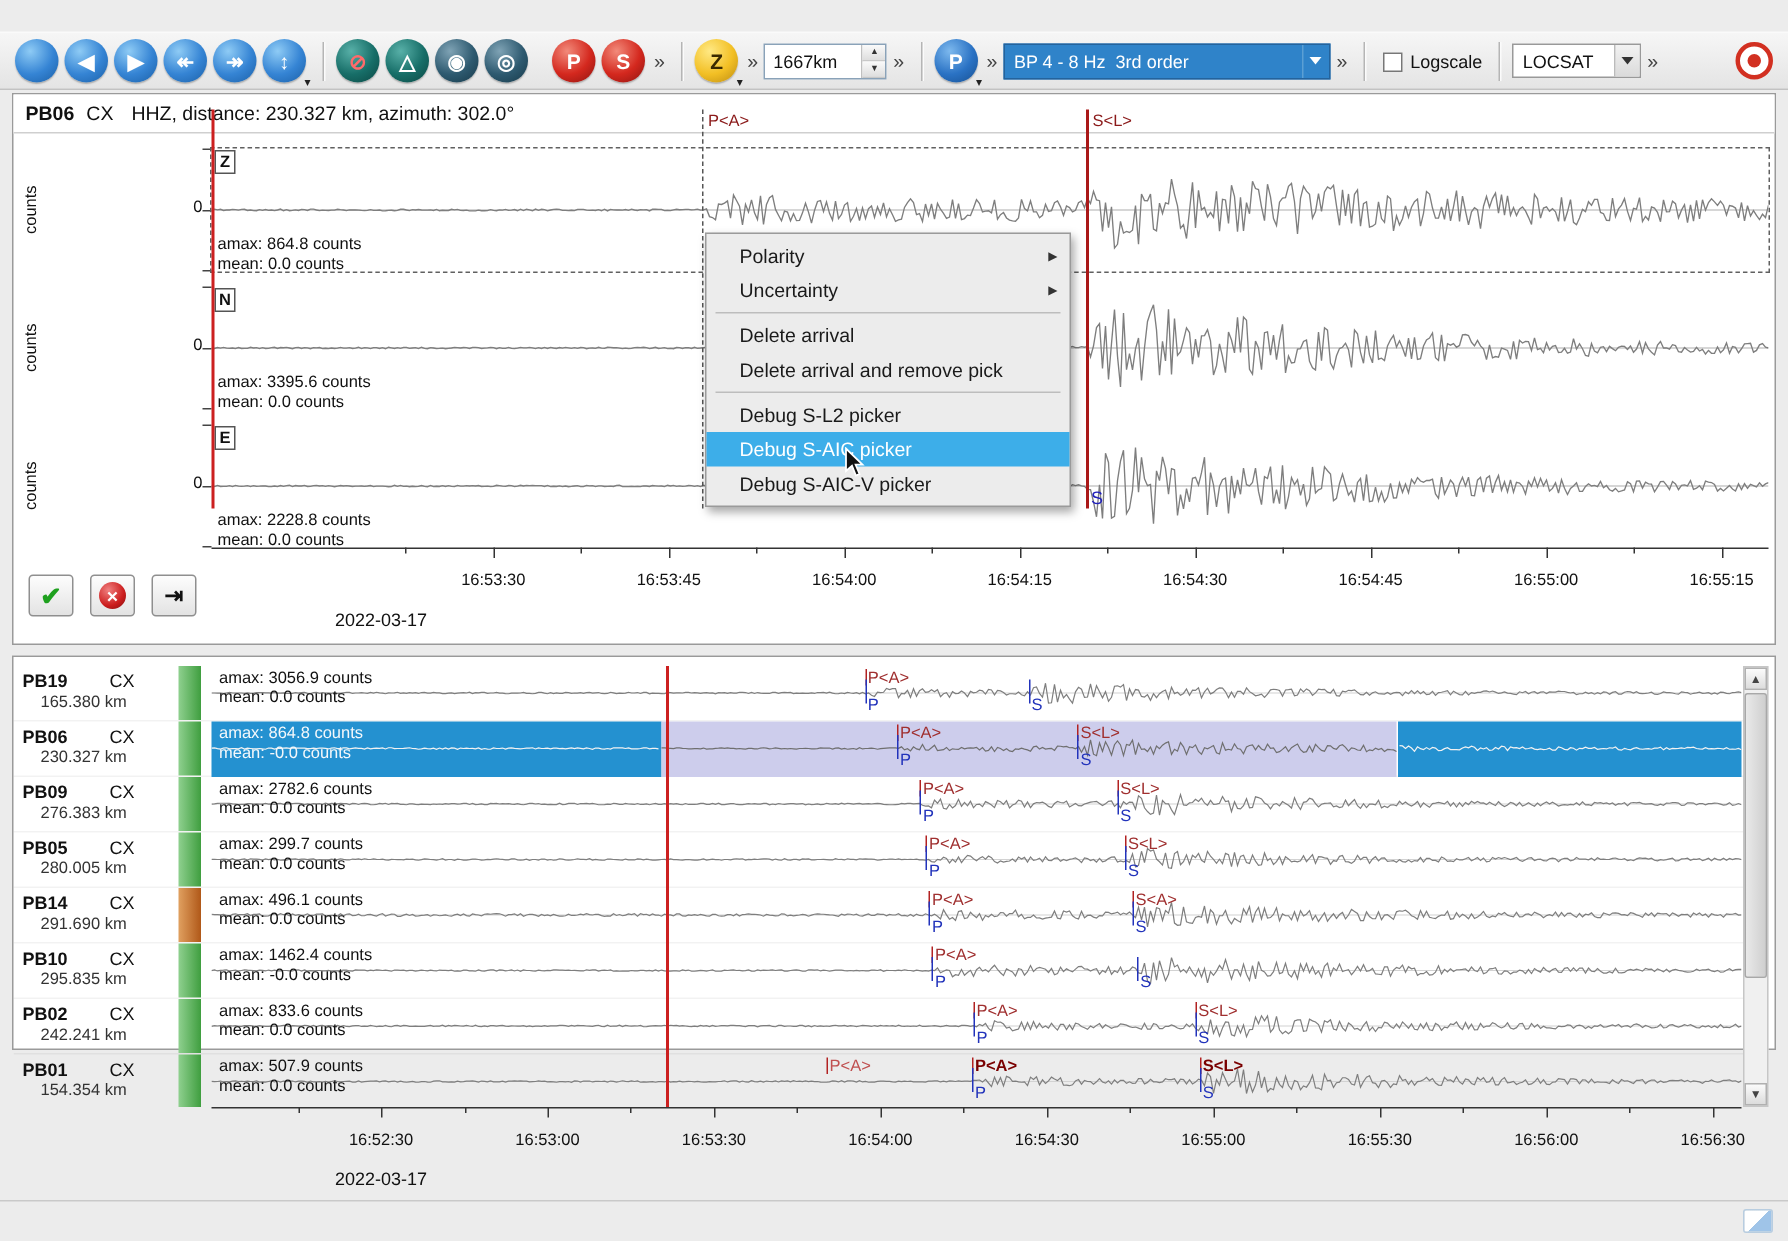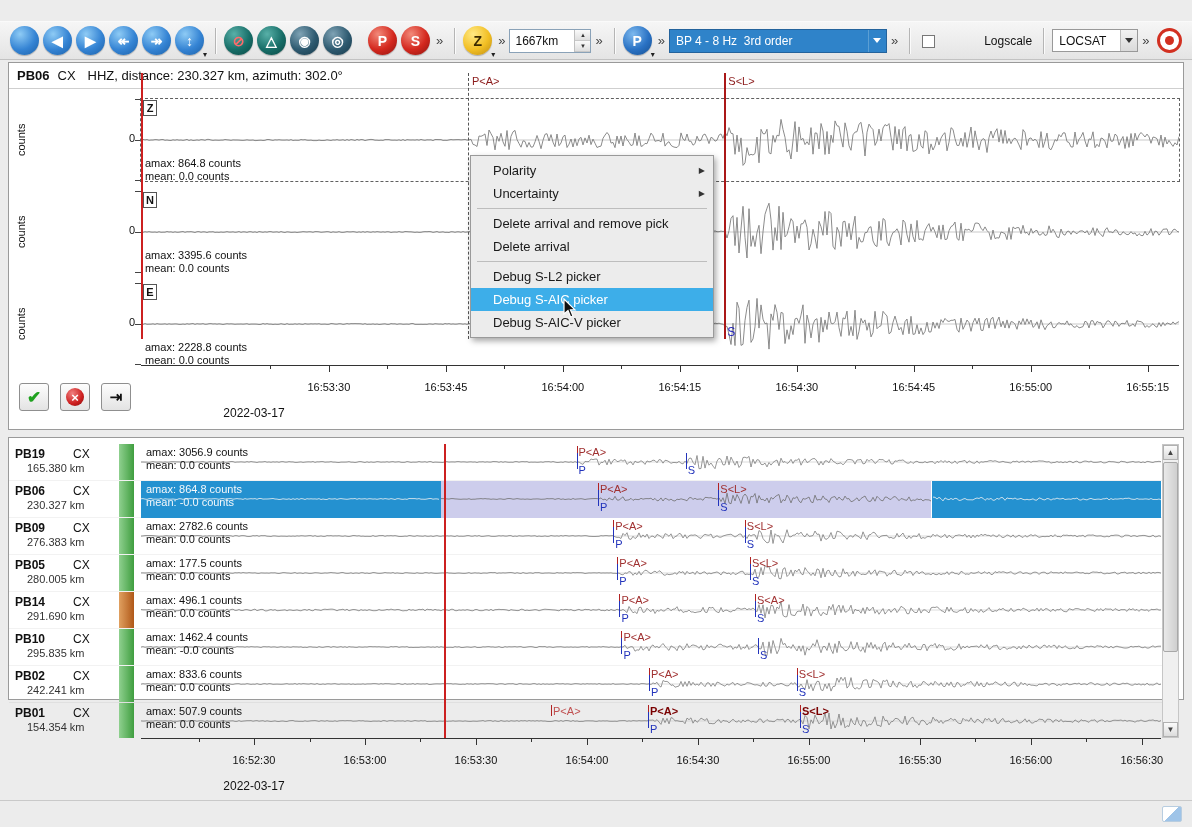--- a/index.html
+++ b/index.html
@@ -28,21 +28,21 @@
 .tb-chev{color:#444;font-size:13px;margin:0 4px 0 2px;flex:0 0 auto;}
 .tb-spin{display:flex;width:82px;height:24px;border:1px solid #8aa2b8;background:#fff;margin-right:2px;flex:0 0 auto;}
 .tb-spin-val{flex:1;font-size:12px;padding:4px 0 0 5px;white-space:nowrap;}
 .tb-spin-btns{width:16px;display:flex;flex-direction:column;border-left:1px solid #c0c0c0;}
 .tb-spin-btns div{flex:1;font-size:6px;line-height:10px;text-align:center;color:#333;background:linear-gradient(#fafafa,#dedede);border-bottom:1px solid #c8c8c8;}
 .tb-filter{display:flex;align-items:center;width:218px;height:24px;background:#2f83c9;border:1px solid #24639c;color:#fff;margin-right:2px;flex:0 0 auto;}
 .tb-filter-text{flex:1;font-size:12px;padding-left:6px;white-space:pre;overflow:hidden;}
 .tb-filter-arrowbox{width:18px;height:100%;display:flex;align-items:center;justify-content:center;border-left:1px solid #5b9fd4;}
 .arrow-down-white{width:0;height:0;border-left:4px solid transparent;border-right:4px solid transparent;border-top:5px solid #fff;}
 .arrow-down-dark{width:0;height:0;border-left:4px solid transparent;border-right:4px solid transparent;border-top:5px solid #333;}
-.tb-check{display:flex;align-items:flex-end;margin:0 4px;flex:0 0 auto;gap:44px;}
+.tb-check{display:flex;align-items:flex-end;margin:0 4px;flex:0 0 auto;}
 .tb-checkbox{width:13px;height:13px;background:#fff;border:1px solid #777;margin-right:5px;}
 .tb-combo{display:flex;align-items:center;width:86px;height:23px;background:#fff;border:1px solid #999;margin-right:2px;flex:0 0 auto;}
 .tb-combo-text{flex:1;padding-left:6px;font-size:12px;}
 .tb-combo-arrowbox{width:17px;height:100%;display:flex;align-items:center;justify-content:center;background:linear-gradient(#f2f2f2,#dadada);border-left:1px solid #bbb;}
 .tb-spacer{flex:1;}
 .tb-target{width:25px;height:25px;border-radius:50%;border:3px solid #d23021;display:flex;align-items:center;justify-content:center;flex:0 0 auto;background:#fff;}
 .tb-target-dot{width:9px;height:9px;border-radius:50%;background:#d23021;}
 
 
 .panel{position:absolute;background:#fff;border:1px solid #9a9a9a;}
@@ -324,24 +324,24 @@
       <div class="cm-item">
         <span class="cm-label">Polarity</span>
         <span class="cm-arrow">▶</span>
       </div>
       <div class="cm-item">
         <span class="cm-label">Uncertainty</span>
         <span class="cm-arrow">▶</span>
       </div>
       <div class="cm-sep"></div>
       <div class="cm-item">
+        <span class="cm-label">Delete arrival</span>
+      </div>
+      <div class="cm-item">
         <span class="cm-label">Delete arrival and remove pick</span>
-      </div>
-      <div class="cm-item">
-        <span class="cm-label">Delete arrival</span>
       </div>
       <div class="cm-sep"></div>
       <div class="cm-item">
         <span class="cm-label">Debug S-L2 picker</span>
       </div>
       <div class="cm-item hl">
         <span class="cm-label">Debug S-AIC picker</span>
       </div>
       <div class="cm-item">
         <span class="cm-label">Debug S-AIC-V picker</span>
@@ -418,21 +418,21 @@
         </div>
         <div class="b-row" style="top: 111px;">
           <span class="b-sta">PB05</span>
           <span class="b-net">CX</span>
           <div class="b-dist">280.005 km</div>
           <div class="b-bar green"></div>
           <svg width="1020" height="37" class="b-wave">
             <line x1="0" y1="18" x2="1020" y2="18" stroke="#d2d2d2" stroke-width="0.8"></line>
             <polyline points="0,17.9 2,17.9 4,18 6,17.9 8,17.7 10,17.9 12,18.2 14,17.5 16,18.4 18,18.4 20,17.9 22,17.6 24,18.3 26,17.5 28,17.7 30,17.8 32,17.9 34,18.4 36,17.6 38,18.1 40,17.8 42,18.3 44,17.9 46,18.5 48,18.2 50,18.4 52,17.8 54,17.7 56,17.6 58,18.1 60,17.7 62,17.7 64,18.1 66,17.8 68,17.6 70,18.4 72,18.1 74,18.3 76,18.3 78,18.2 80,17.8 82,18 84,18.1 86,17.5 88,17.9 90,18.2 92,18.3 94,17.7 96,17.9 98,17.6 100,18.1 102,17.5 104,17.9 106,18 108,17.6 110,17.9 112,18 114,17.8 116,18.3 118,18.4 120,17.9 122,18 124,18.1 126,18 128,18.2 130,17.8 132,17.9 134,17.8 136,18.3 138,18.5 140,18.1 142,17.6 144,17.7 146,18 148,18.1 150,18.4 152,18 154,17.5 156,18.4 158,18 160,18 162,18.5 164,17.8 166,18 168,18.4 170,18.4 172,18.1 174,17.7 176,17.8 178,18 180,18.4 182,18.2 184,17.9 186,18.1 188,17.8 190,17.5 192,17.8 194,17.9 196,18.3 198,18.2 200,17.6 202,17.5 204,18.2 206,18.4 208,18.3 210,17.8 212,18.5 214,18 216,18 218,18.4 220,17.7 222,17.7 224,18.4 226,18 228,18.5 230,18.2 232,17.5 234,17.7 236,18.2 238,18.4 240,18.3 242,18 244,17.5 246,17.9 248,17.9 250,18.1 252,17.5 254,18.4 256,17.9 258,18.2 260,18.4 262,18.5 264,17.7 266,17.7 268,18 270,18.1 272,18.3 274,18.4 276,17.7 278,18.2 280,18.3 282,18.3 284,17.6 286,17.7 288,18.2 290,17.7 292,18.1 294,18.4 296,18.4 298,18.2 300,18 302,17.9 304,18.2 306,17.6 308,18.1 310,18.1 312,18.3 314,18.4 316,18.1 318,18 320,18.2 322,18.4 324,18.4 326,18.1 328,17.6 330,18.4 332,18.1 334,17.8 336,18.1 338,18 340,18.5 342,18 344,18 346,18.2 348,17.7 350,17.5 352,17.7 354,17.5 356,18.4 358,17.9 360,18.1 362,17.8 364,18 366,17.8 368,17.6 370,17.5 372,17.8 374,18.4 376,17.7 378,18.2 380,18.5 382,17.5 384,18.2 386,18.4 388,17.9 390,17.9 392,18.4 394,17.6 396,17.7 398,17.6 400,18.2 402,18.3 404,18 406,18 408,17.9 410,18.1 412,18.3 414,18.3 416,17.5 418,18 420,17.9 422,18.3 424,17.5 426,17.9 428,17.9 430,18.2 432,17.5 434,17.8 436,17.6 438,17.7 440,17.7 442,17.9 444,18.5 446,18.2 448,17.9 450,18 452,17.8 454,17.8 456,18 458,17.6 460,18.1 462,17.9 464,18 466,17.9 468,18 470,17.8 472,18.3 474,18.3 476,18.5 478,18 480,19.4 482,19.8 484,17.9 486,18.4 488,16.5 490,17.3 492,20.3 494,17.9 496,19.7 498,16.3 500,20.1 502,17.4 504,15.2 506,15.7 508,17.5 510,18.8 512,17.2 514,16.1 516,17.8 518,15.7 520,16.8 522,19.4 524,20.4 526,18.9 528,19.7 530,19.3 532,19 534,17.7 536,19.4 538,16.4 540,17.7 542,16.6 544,19.7 546,16.3 548,18.6 550,18.2 552,17.1 554,19.5 556,16.2 558,18.6 560,18.7 562,17.2 564,16.9 566,19.2 568,18 570,18.8 572,17.9 574,17.5 576,16.9 578,18.1 580,20 582,16.9 584,17.4 586,18.7 588,18 590,19.7 592,17.3 594,19.5 596,18.9 598,17.4 600,16.4 602,16.3 604,19.7 606,19 608,19.5 610,18.8 612,19.9 614,14.2 616,22.9 618,21.9 620,12.5 622,20 624,10.7 626,12.3 628,11.6 630,17.7 632,19.5 634,21.7 636,13.6 638,23.5 640,23.8 642,14 644,12.7 646,21.5 648,19.5 650,14.9 652,21.1 654,15.2 656,16.8 658,14 660,18.5 662,19.9 664,12.6 666,15.8 668,17.9 670,20.5 672,17.8 674,20.8 676,13.9 678,14.8 680,22.8 682,13.3 684,22 686,15.9 688,15.2 690,20 692,20.6 694,15 696,19.1 698,21.9 700,21.5 702,13.7 704,18.7 706,17.2 708,21.4 710,19.4 712,16.1 714,21.2 716,16.2 718,17.6 720,19.6 722,19.1 724,19.6 726,18.8 728,15.5 730,19.4 732,17.1 734,14.8 736,20.6 738,16.1 740,16.3 742,16.9 744,17.2 746,21.2 748,18.7 750,19.2 752,15.9 754,15.3 756,19.5 758,19.6 760,20.6 762,19 764,15.2 766,18.1 768,16.6 770,16.6 772,20.5 774,17.6 776,16.1 778,18.9 780,17.1 782,16.9 784,19.3 786,19 788,18.8 790,19.8 792,18.1 794,19.4 796,19.7 798,18.4 800,19.7 802,18.7 804,19 806,16.7 808,19.7 810,17.2 812,17.2 814,18.6 816,18.6 818,19.6 820,16.3 822,17.3 824,19.3 826,18.9 828,19.4 830,17.5 832,18.3 834,18.2 836,17.5 838,16.7 840,18.8 842,17.8 844,16.7 846,18.7 848,17 850,19.6 852,19.2 854,16.6 856,17.7 858,16.7 860,17.4 862,16.7 864,17.3 866,18.1 868,17.4 870,16.7 872,18.5 874,19.2 876,18.2 878,17 880,16.8 882,18.7 884,17.9 886,17.8 888,18.8 890,19 892,17.5 894,17.1 896,17.5 898,19.4 900,17.8 902,17.2 904,17.3 906,18.9 908,18.3 910,16.7 912,17.8 914,17.7 916,17.7 918,18.2 920,17.1 922,18.7 924,16.8 926,17.9 928,17.8 930,18 932,17.9 934,17.3 936,17 938,17.7 940,18 942,17.5 944,18.7 946,18.2 948,18.8 950,17.6 952,16.9 954,17.2 956,17.1 958,17.7 960,17.1 962,18.5 964,18.9 966,18.1 968,18.5 970,18.1 972,17.6 974,17.1 976,19 978,18.8 980,17.6 982,17.5 984,17.1 986,18.5 988,17.8 990,17.9 992,17.4 994,18.8 996,18.1 998,17.2 1000,18.8 1002,17.2 1004,18.1 1006,18.4 1008,17.1 1010,18.5 1012,17.3 1014,18.1 1016,17.4 1018,17.5 1020,18.1" fill="none" stroke="#7e7e7e" stroke-width="0.8"></polyline>
           </svg>
-          <div class="b-amax">amax: 177.5 counts</div>
+          <div class="b-amax">amax: 299.7 counts</div>
           <div class="b-mean">mean: 0.0 counts</div>
           <div class="p-tick red" style="left: 608.34px;"></div>
           <div class="p-label" style="left: 610.34px;">P&lt;A&gt;</div>
           <div class="p-tick blue" style="left: 608.34px;"></div>
           <div class="p-marker" style="left: 610.34px;">P</div>
           <div class="p-tick red" style="left: 740.94px;"></div>
           <div class="p-label" style="left: 742.94px;">S&lt;L&gt;</div>
           <div class="p-tick blue" style="left: 740.94px;"></div>
           <div class="p-marker" style="left: 742.94px;">S</div>
         </div>

